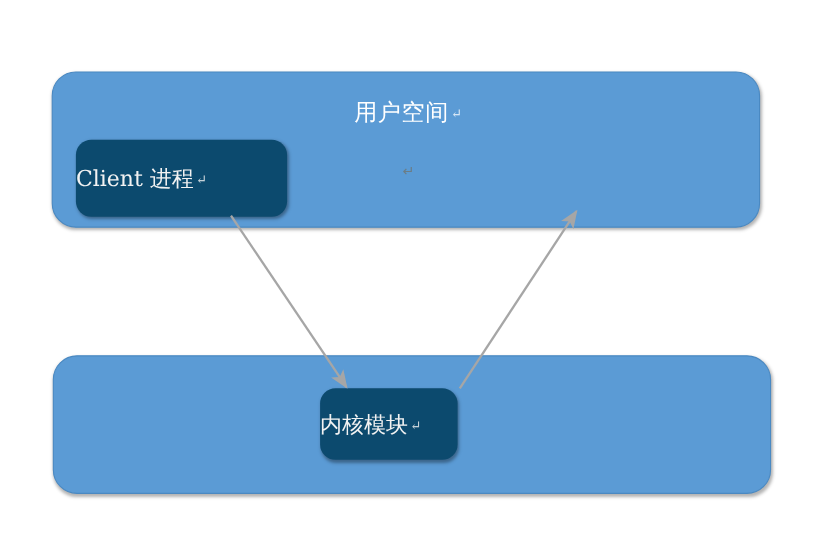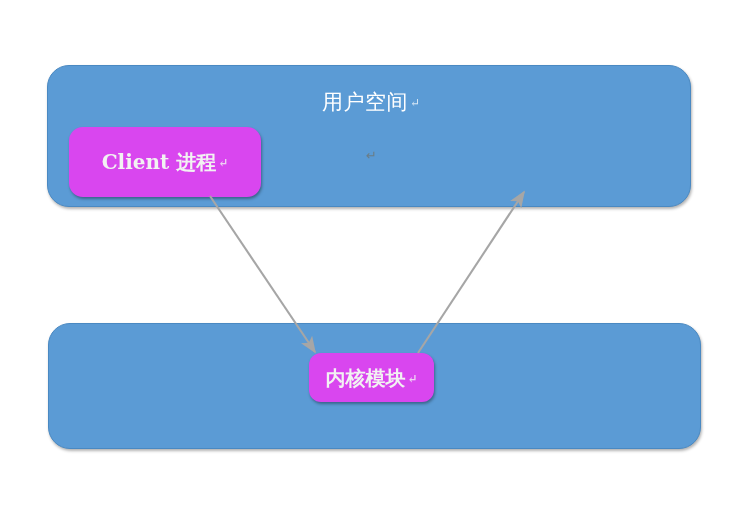--- a/index.html
+++ b/index.html
@@ -60,28 +60,26 @@
   .ret {
     font-size: 12px;
     color: rgba(255,255,255,0.75);
     vertical-align: 2px;
     padding-left: 2px;
   }
 
   
   .blackbox {
     position: absolute;
-    background: #d946ef;
+    background: #0c4a6e;
     border-radius: 14px;
     box-sizing: border-box;
     display: flex;
     align-items: center;
-    justify-content: center;
     box-shadow: 1px 2px 3px rgba(0,0,0,0.35);
-    font-weight: bold;
   }
   .blackbox-label {
     color: #f2f2f2;
     font-family: "DejaVu Serif", "Liberation Serif", serif;
     font-size: 20px;
     line-height: 1;
     white-space: nowrap;
   }
   .blackbox-label .ret {
     color: rgba(242,242,242,0.8);
@@ -93,25 +91,24 @@
     width: 192px;
     height: 70px;
   }
   #box-server {
     left: 474px;
     top: 124px;
     width: 194px;
     height: 71px;
   }
   #box-kernel-module {
-    left: 309px;
+    left: 291px;
     top: 353px;
     width: 125px;
-    height: 49px;
-    border-radius: 12px;
+    height: 65px;
   }
 
   
   #stray-return-mark {
     position: absolute;
     left: 366px;
     top: 149px;
     font-size: 13px;
     color: rgba(120,100,70,0.55);
     line-height: 1;

